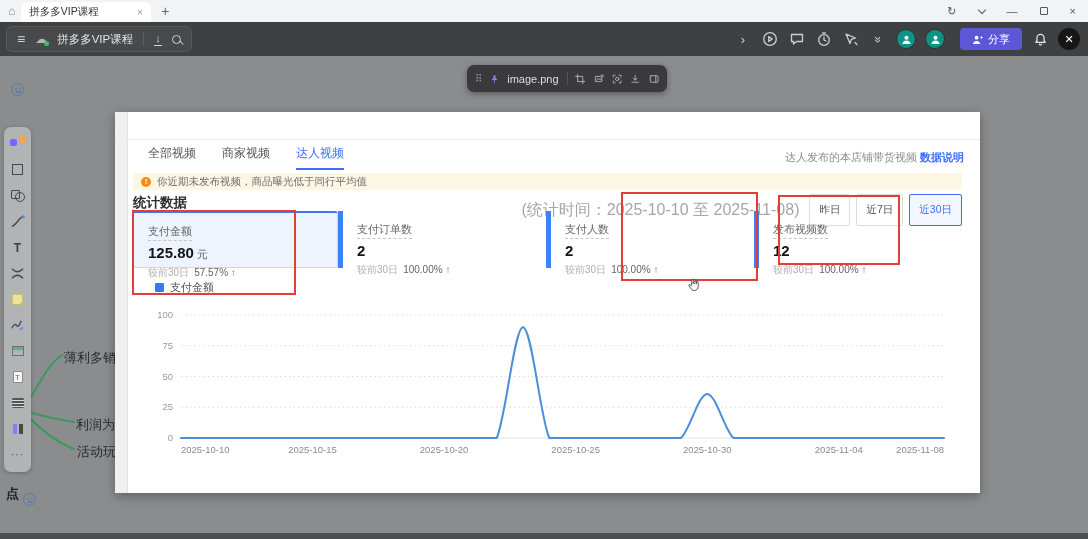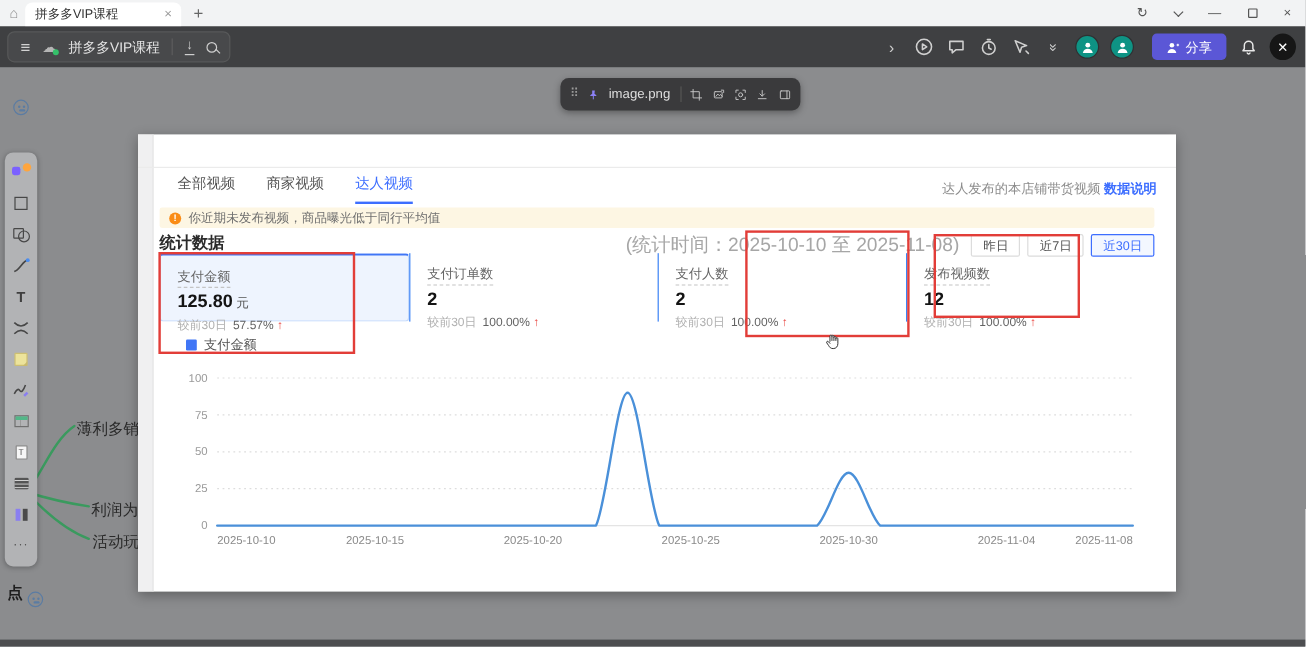--- a/index.html
+++ b/index.html
@@ -94,25 +94,25 @@
   .note-row { position:absolute; right:16px; top:38px; font-size:11px; color:#8c8c8c; white-space:nowrap; }
   .note-link { color:#3d6eff; font-weight:bold; }
   .warning-bar { position:absolute; left:18px; top:61px; right:18px; height:17px; background:#fdf6e3; border-radius:2px; display:flex; align-items:center; gap:6px; padding:0 8px; }
   .warn-ico { width:10px; height:10px; border-radius:50%; background:#fa8c16; color:#fff; font-size:8px; font-weight:bold; display:flex; align-items:center; justify-content:center; line-height:1; }
   .warning-text { font-size:10.5px; color:#6f6f6f; white-space:nowrap; }
   .stats-header { position:absolute; left:18px; top:82px; display:flex; align-items:baseline; gap:8px;flex-direction:column; }
   .stats-title { font-size:13.5px; font-weight:bold; color:#2b2b2b; }
   .stats-more { font-size:11px; color:#3d6eff; }
   .stats-right { position:absolute; right:18px; top:82px; display:flex; align-items:center; gap:6px; }
   .stats-time { font-size:16px; color:#a6a6a6; white-space:nowrap; margin-right:4px; }
-  .range-btn { height:19px; padding:0 9px; border:1px solid #dcdcdc; border-radius:2px; background:#fff; font-size:10.5px; color:#555; display:flex; align-items:center; white-space:nowrap; }
+  .range-btn { height:32px; padding:0 9px; border:1px solid #dcdcdc; border-radius:2px; background:#fff; font-size:10.5px; color:#555; display:flex; align-items:center; white-space:nowrap; }
   .range-btn.active { border-color:#3d6eff; color:#3d6eff; background:#f3f7ff; }
   .cards-row { position:absolute; left:18px; top:99px; right:18px; height:57px; display:flex; }
   .stat-card { flex:1 1 0; padding:8px 0 0 14px; position:relative; }
-  .stat-card + .stat-card { border-left:1px solid #3b82f6; }
+  .stat-card + .stat-card { border-left:5px solid #3b82f6; }
   .stat-card.selected { background:#eef4fe; border:1px solid #c3d9fc; border-top:2px solid #4076f6; border-radius:3px; }
   .card-label { display:inline-block; font-size:11px; color:#666; border-bottom:1px dashed #c4c4c4; padding-bottom:1px; white-space:nowrap; }
   .card-value { margin-top:3px; font-size:15px; font-weight:bold; color:#141414; }
   .card-unit { font-size:10.5px; font-weight:normal; color:#555; margin-left:3px; }
   .card-sub { margin-top:4px; font-size:10px; color:#b0b0b0; white-space:nowrap; }
   .card-pct { color:#636363; margin-left:5px; }
   .card-arrow { color:#e8433f; font-weight:bold; }
   .legend-row { position:absolute; left:40px; top:168px; display:flex; align-items:center; gap:6px; }
   .legend-swatch { width:9px; height:9px; background:#4076f6; border-radius:1px; }
   .legend-label { font-size:11px; color:#555; }

